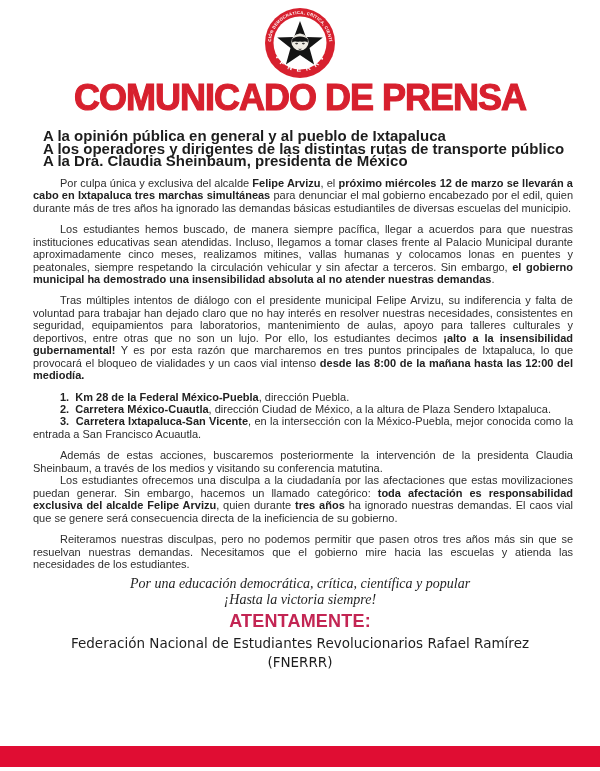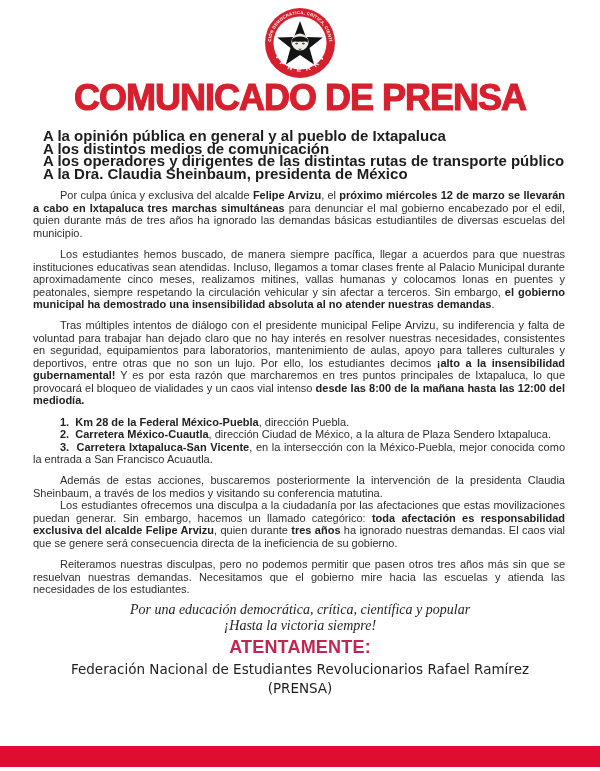--- a/index.html
+++ b/index.html
@@ -9,21 +9,21 @@
   }
   .header{padding-top:8px;text-align:center;}
   .logo-wrap{height:70px;display:flex;justify-content:center;align-items:center;}
   .doc-title{
     margin:1px 0 0 0;line-height:37px;font-size:36px;font-weight:bold;
     letter-spacing:-1px;color:var(--accent-red,#D7202E);text-align:center;
     -webkit-text-stroke:1.1px var(--accent-red,#D7202E);
     white-space:nowrap;
   }
   .salutation{margin:14px 33px 4px 43px;font-weight:bold;font-size:15px;line-height:12.6px;color:#1d1d1d;}
-  .doc-body{margin:9px 35px 0 33px;}
+  .doc-body{margin:9px 27px 0 33px;}
   .doc-body p{
     margin:0 0 9px 0;font-size:11px;line-height:12.45px;text-align:justify;
     text-indent:27px;color:#2e2e2e;
   }
   .doc-body p.tight{margin-bottom:0;}
   .doc-body b{color:#222;}
   .closing{text-align:center;margin-top:6px;}
   .motto{
     font-family:"Liberation Serif", serif;font-style:italic;font-size:14px;
     line-height:16px;color:#242424;
@@ -72,21 +72,20 @@
           <ellipse cx="38.4" cy="35.6" rx="1.5" ry="0.8" fill="#3a3a3a"></ellipse>
           <path d="M 33.4,40.5 Q 35,41.4 36.6,40.5 L 36.2,41.6 Q 35,42.2 33.8,41.6 Z" fill="#3a3a3a"></path>
         </g>
       </svg>
     </div>
     <div class="doc-title">COMUNICADO DE PRENSA</div>
   </div>
 
   <div class="salutation">
       <div>A la opinión pública en general y al pueblo de Ixtapaluca</div>
-      <div>A los distintos medios de comunicación</div>
       <div>A los operadores y dirigentes de las distintas rutas de transporte público</div>
       <div>A la Dra. Claudia Sheinbaum, presidenta de México</div>
     </div>
 
   <div class="doc-body">
       <p><span>Por culpa única y exclusiva del alcalde </span><b>Felipe Arvizu</b><span>, el </span><b>próximo miércoles 12 de marzo se llevarán a cabo en Ixtapaluca tres marchas simultáneas</b><span> para denunciar el mal gobierno encabezado por el edil, quien durante más de tres años ha ignorado las demandas básicas estudiantiles de diversas escuelas del municipio.</span></p>
       <p><span>Los estudiantes hemos buscado, de manera siempre pacífica, llegar a acuerdos para que nuestras instituciones educativas sean atendidas. Incluso, llegamos a tomar clases frente al Palacio Municipal durante aproximadamente cinco meses, realizamos mitines, vallas humanas y colocamos lonas en puentes y peatonales, siempre respetando la circulación vehicular y sin afectar a terceros. Sin embargo, </span><b>el gobierno municipal ha demostrado una insensibilidad absoluta al no atender nuestras demandas</b><span>.</span></p>
       <p><span>Tras múltiples intentos de diálogo con el presidente municipal Felipe Arvizu, su indiferencia y falta de voluntad para trabajar han dejado claro que no hay interés en resolver nuestras necesidades, consistentes en seguridad, equipamientos para laboratorios, mantenimiento de aulas, apoyo para talleres culturales y deportivos, entre otras que no son un lujo. Por ello, los estudiantes decimos </span><b>¡alto a la insensibilidad gubernamental!</b><span> Y es por esta razón que marcharemos en tres puntos principales de Ixtapaluca, lo que provocará el bloqueo de vialidades y un caos vial intenso </span><b>desde las 8:00 de la mañana hasta las 12:00 del mediodía.</b></p>
       <p class="tight"><b>1.&nbsp; Km 28 de la Federal México-Puebla</b><span>, dirección Puebla.</span></p>
       <p class="tight"><b>2.&nbsp; Carretera México-Cuautla</b><span>, dirección Ciudad de México, a la altura de Plaza Sendero Ixtapaluca.</span></p>
@@ -94,18 +93,18 @@
       <p class="tight"><span>Además de estas acciones, buscaremos posteriormente la intervención de la presidenta Claudia Sheinbaum, a través de los medios y visitando su conferencia matutina.</span></p>
       <p><span>Los estudiantes ofrecemos una disculpa a la ciudadanía por las afectaciones que estas movilizaciones puedan generar. Sin embargo, hacemos un llamado categórico: </span><b>toda afectación es responsabilidad exclusiva del alcalde Felipe Arvizu</b><span>, quien durante </span><b>tres años</b><span> ha ignorado nuestras demandas. El caos vial que se genere será consecuencia directa de la ineficiencia de su gobierno.</span></p>
       <p class="tight"><span>Reiteramos nuestras disculpas, pero no podemos permitir que pasen otros tres años más sin que se resuelvan nuestras demandas. Necesitamos que el gobierno mire hacia las escuelas y atienda las necesidades de los estudiantes.</span></p>
     </div>
 
   <div class="closing">
     <div class="motto">Por una educación democrática, crítica, científica y popular</div>
     <div class="motto">¡Hasta la victoria siempre!</div>
     <div class="attn">ATENTAMENTE:</div>
     <div class="org">Federación Nacional de Estudiantes Revolucionarios Rafael Ramírez</div>
-    <div class="org">(PRENSA)</div>
+    <div class="org">(FNERRR)</div>
   </div>
 
   <div class="footer-bar"></div>
 
 </div>
 
 </body></html>

